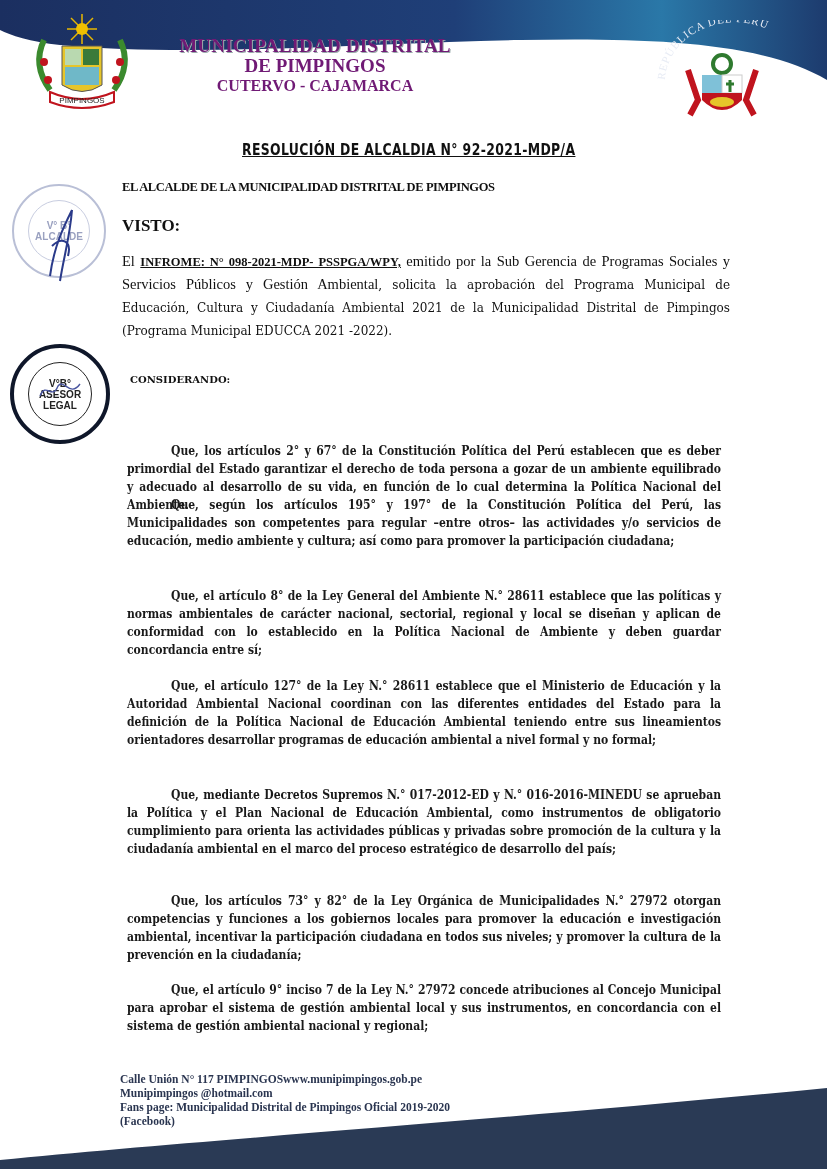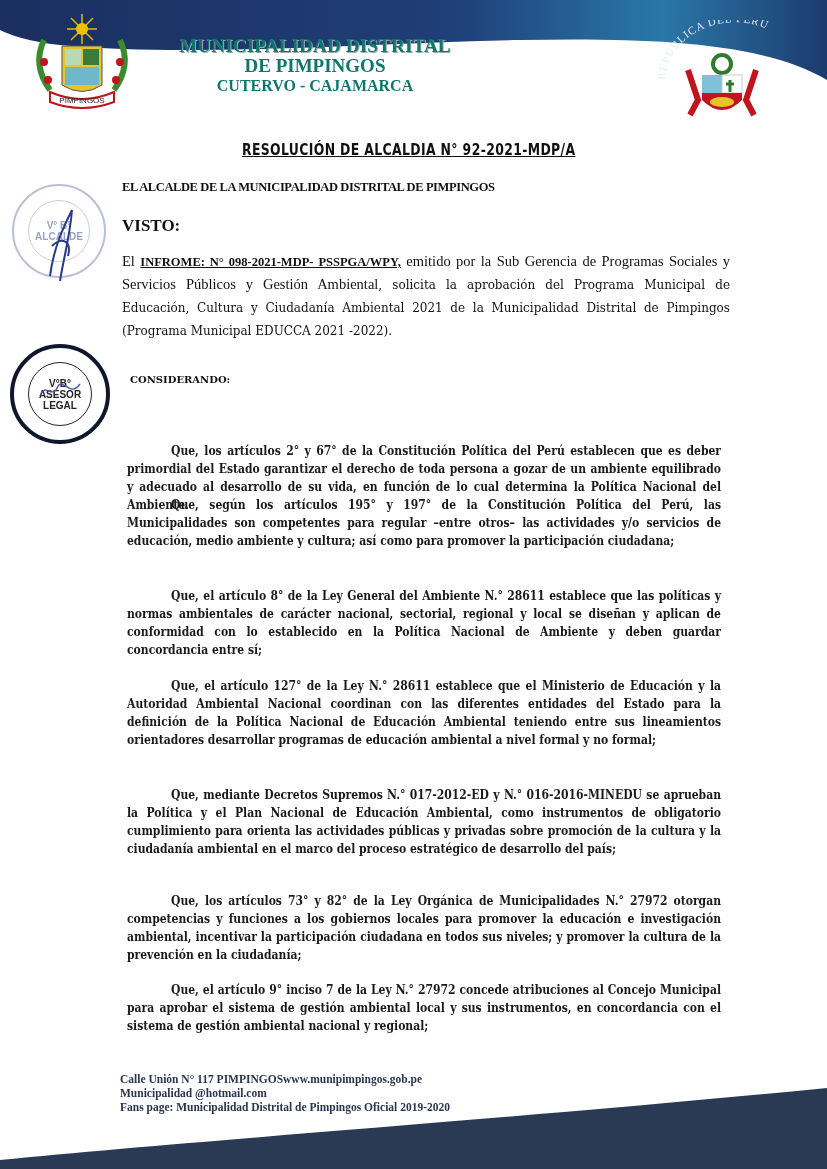--- a/index.html
+++ b/index.html
@@ -1,19 +1,19 @@
 <!DOCTYPE html>
 <html><head>
 <meta charset="utf-8">
 <style>
   html, body { margin:0; padding:0; }
   body { width:827px; height:1169px; position:relative; overflow:hidden; background:#ffffff; font-family:"Liberation Serif", serif; color:#111; }
   .header-wave { position:absolute; left:0; top:0; width:827px; height:140px; }
   .crest-left { position:absolute; left:22px; top:10px; width:120px; height:100px; }
-  .muni-title { position:absolute; left:170px; top:36px; width:290px; text-align:center; font-family:"Liberation Serif", serif; font-weight:bold; color:#0f766e; line-height:20px; }
+  .muni-title { position:absolute; left:170px; top:36px; width:290px; text-align:center; font-family:"Liberation Serif", serif; font-weight:bold; color:#701a75; line-height:20px; }
   .muni-title .l1 { font-size:19px; letter-spacing:0.2px; text-shadow:1px 1px 0 #9aa; }
   .muni-title .l2 { font-size:19px;text-align:center; }
   .muni-title .l3 { font-size:16px; }
   .peru-crest { position:absolute; left:650px; top:20px; width:160px; height:110px; }
   .doc-title { position:absolute; left:242px; top:141px; font-family:"DejaVu Sans Condensed","DejaVu Sans", sans-serif; font-weight:bold; font-size:15px; text-decoration:underline; letter-spacing:0.4px; transform:scaleX(0.92); transform-origin:left; }
   .alcalde-line { position:absolute; left:122px; top:180px; font-weight:bold; font-size:12.5px; letter-spacing:-0.4px; }
   .visto-label { position:absolute; left:122px; top:216px; font-weight:bold; font-size:17px; }
   .visto-para { position:absolute; left:122px; top:250px; width:608px; font-size:14.5px; line-height:22px; text-align:justify; }
   .visto-para .ref { font-weight:bold; text-decoration:underline; font-size:12.5px; }
   .visto-para .small { font-family:"DejaVu Serif", serif; font-size:12px; }
@@ -124,15 +124,16 @@
 <div class="para" style="top:677px;"><span class="indent"></span><span>Que, el artículo 127° de la Ley N.° 28611 establece que el Ministerio de Educación y la Autoridad Ambiental Nacional coordinan con las diferentes entidades del Estado para la definición de la Política Nacional de Educación Ambiental teniendo entre sus lineamientos orientadores desarrollar programas de educación ambiental a nivel formal y no formal;</span></div>
 <div class="para" style="top:786px;"><span class="indent"></span><span>Que, mediante Decretos Supremos N.° 017-2012-ED y N.° 016-2016-MINEDU se aprueban la Política y el Plan Nacional de Educación Ambiental, como instrumentos de obligatorio cumplimiento para orienta las actividades públicas y privadas sobre promoción de la cultura y la ciudadanía ambiental en el marco del proceso estratégico de desarrollo del país;</span></div>
 <div class="para" style="top:892px;"><span class="indent"></span><span>Que, los artículos 73° y 82° de la Ley Orgánica de Municipalidades N.° 27972 otorgan competencias y funciones a los gobiernos locales para promover la educación e investigación ambiental, incentivar la participación ciudadana en todos sus niveles; y promover la cultura de la prevención en la ciudadanía;</span></div>
 <div class="para" style="top:981px;"><span class="indent"></span><span>Que, el artículo 9° inciso 7 de la Ley N.° 27972 concede atribuciones al Concejo Municipal para aprobar el sistema de gestión ambiental local y sus instrumentos, en concordancia con el sistema de gestión ambiental nacional y regional;</span></div>
 
 <svg class="footer-band" viewBox="0 0 827 109" preserveAspectRatio="none">
   <path d="M0,100 C200,80 500,60 827,28 L827,109 L0,109 Z" fill="#2a3a55"></path>
 </svg>
 <div class="footer-text">
   <div><span>Calle Unión N° 117    PIMPINGOS</span><span class="web">www.munipimpingos.gob.pe</span></div>
-  <div>Municipalidad @hotmail.com</div>
+  <div>Munipimpingos @hotmail.com</div>
   <div>Fans page: Municipalidad Distrital de Pimpingos   Oficial 2019-2020</div>
+  <div>(Facebook)</div>
 </div>
 
 </body></html>

